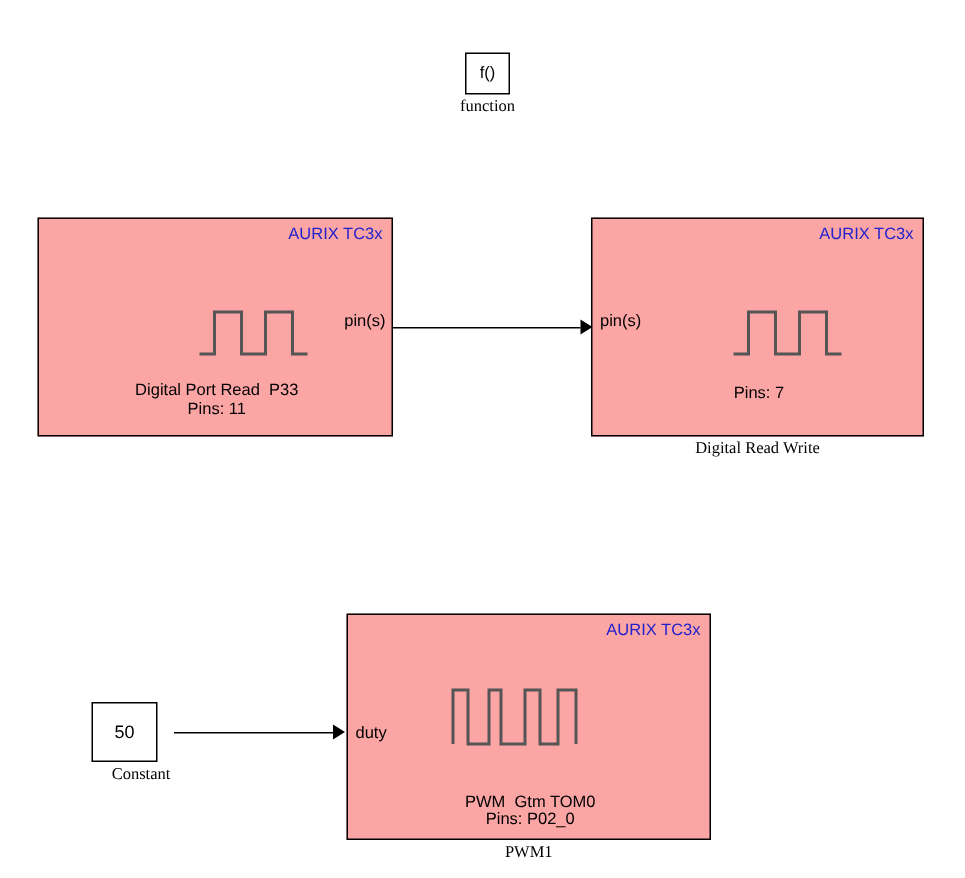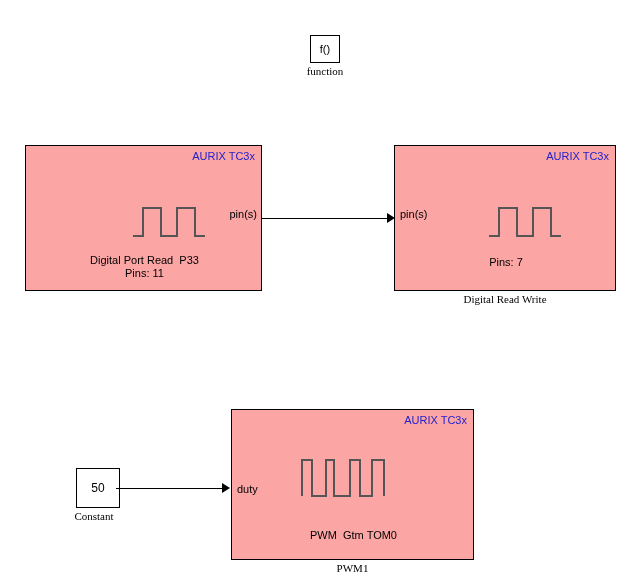--- a/index.html
+++ b/index.html
@@ -133,34 +133,35 @@
     <svg class="icon" style="left:92px; top:58px;" width="76" height="34" viewBox="0 0 76 34">
       <polyline points="2,32 2,32 12,32 12,4 30,4 30,32 46,32 46,4 64,4 64,32 74,32" fill="none" stroke="#555555" stroke-width="2"></polyline>
     </svg>
 
     <div class="blocktext" style="left:0; top:110px; width:222px;">Pins: 7</div>
 
     <span class="portlabel" style="left:5px; top:62px;">pin(s)</span>
   </div>
   <div class="caption" style="left:394px; top:293px; width:222px;">Digital Read Write</div>
 
-  <div class="constblock" style="left:76px; top:468px; width:44px; height:40px;">
+  <div class="constblock" style="left:61px; top:468px; width:44px; height:40px;">
     <span>50</span>
   </div>
   <div class="caption" style="left:54px; top:510px; width:80px;">Constant</div>
 
   <div class="wire" style="left:116px; top:488px; width:106px;"></div>
   <div class="arrow" style="left:222px; top:483px;"></div>
 
   <div class="block" style="left:231px; top:409px; width:243px; height:151px;">
     <span class="brandlabel">AURIX TC3x</span>
 
     <svg class="icon" style="left:68px; top:46px;" width="86" height="42" viewBox="0 0 86 42">
       <polyline points="2,40 2,4 12,4 12,40 26,40 26,4 34,4 34,40 50,40 50,4 60,4 60,40 72,40 72,4 84,4 84,40" fill="none" stroke="#555555" stroke-width="2"></polyline>
     </svg>
 
     <div class="blocktext" style="left:0; top:119px; width:243px;">PWM  Gtm TOM0</div>
+    <div class="blocktext" style="left:0; top:130px; width:243px;">Pins: P02_0</div>
 
     <span class="portlabel" style="left:5px; top:73px;">duty</span>
   </div>
   <div class="caption" style="left:231px; top:562px; width:243px;">PWM1</div>
 
 </div>
 
 </body></html>

